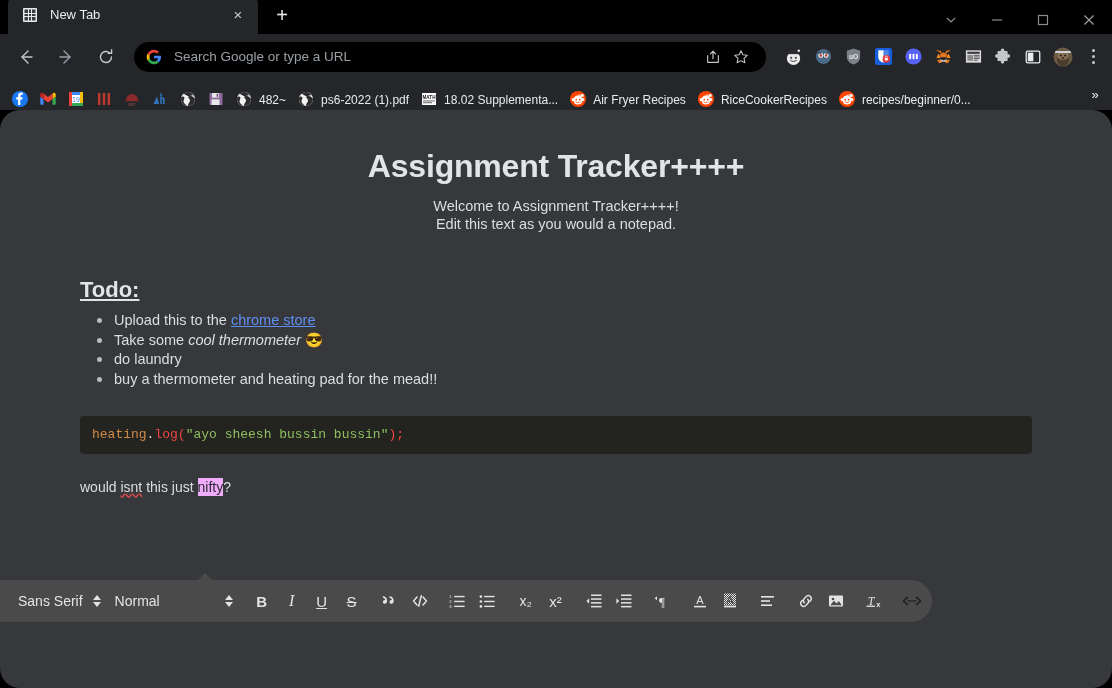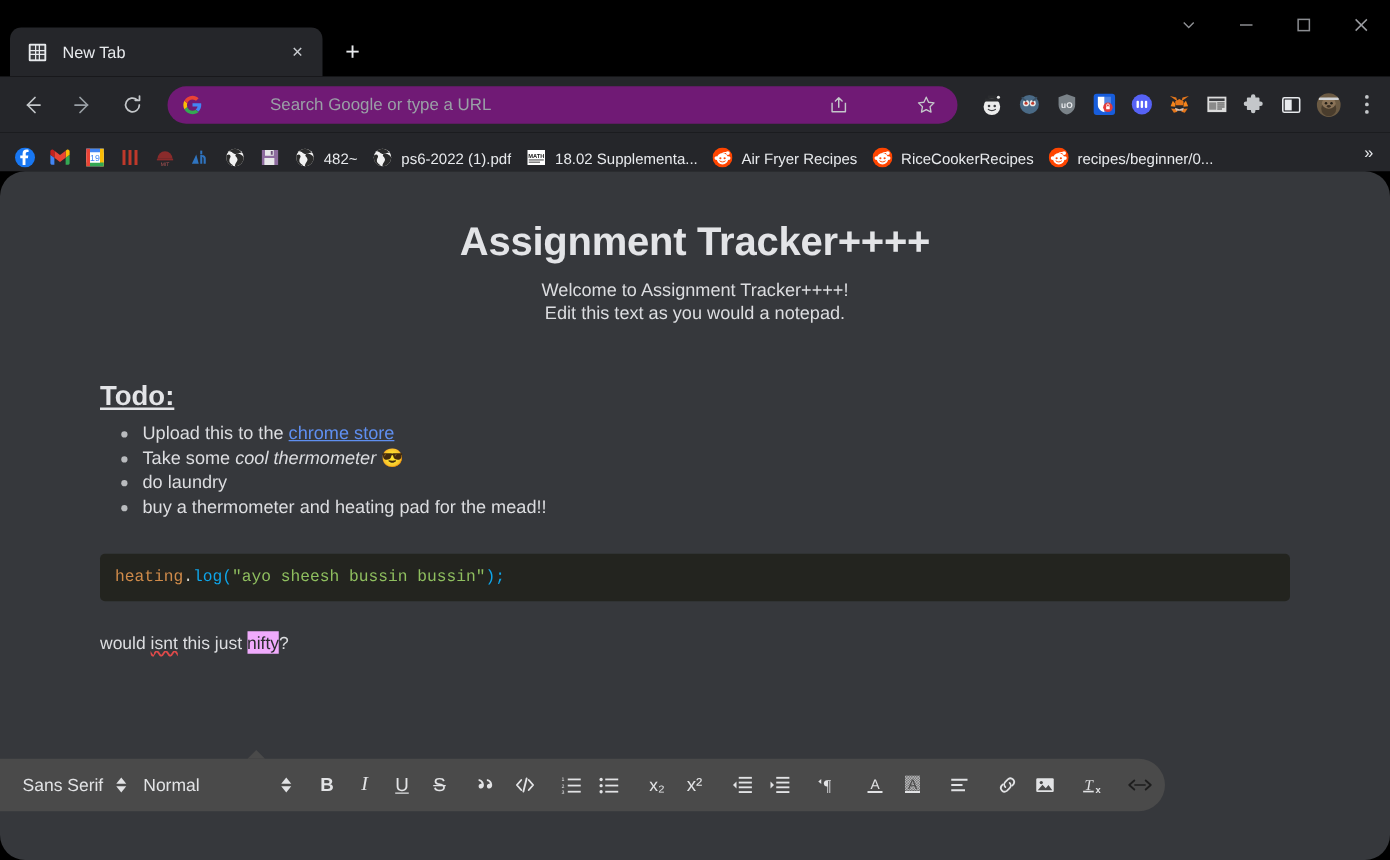--- a/index.html
+++ b/index.html
@@ -20,21 +20,21 @@
     width: 1112px;
     height: 688px;
     background: #000000;
     position: relative;
     display: flex;
     flex-direction: column;
   }
 
   
   .tabstrip {
-    height: 61px;
+    height: 34px;
     background: #000000;
     display: flex;
     align-items: flex-end;
     position: relative;
     flex: 0 0 auto;
   }
   .tab {
     width: 250px;
     height: 39px;
     background: #25262a;
@@ -118,29 +118,28 @@
     margin: 0 5px;
     display: flex;
     align-items: center;
     justify-content: center;
     color: #9aa0a6;
     flex: 0 0 auto;
   }
   .omnibox {
     flex: 1 1 auto;
     height: 30px;
-    background: #701a75;
+    background: #000000;
     border-radius: 16px;
     display: flex;
     align-items: center;
     padding: 0 12px;
     margin: 0 6px 0 8px;
     box-sizing: border-box;
     min-width: 0;
-    gap: 42px;
   }
   .omnibox .gicon {
     width: 16px;
     height: 16px;
     margin-right: 12px;
     flex: 0 0 auto;
   }
   .omnibox .placeholder {
     color: #9aa0a6;
     font-size: 13.5px;
@@ -302,21 +301,21 @@
     margin: 28px 0 0 0;
     background: #23241f;
     border-radius: 4px;
     padding: 11px 12px;
     font-family: "Liberation Mono", "DejaVu Sans Mono", monospace;
     font-size: 13px;
     line-height: 16px;
     white-space: pre;
   }
   .tok-fn { color: #d08b4a; }
-  .tok-prop { color: #0ea5e9; }
+  .tok-prop { color: #ef4444; }
   .tok-punct { color: #d8d8d2; }
   .tok-str { color: #8fbf5f; }
 
   .para {
     margin: 24px 0 0 0;
     font-size: 14px;
     line-height: 18px;
     color: #dcdde0;
     padding-left: 0;
   }

